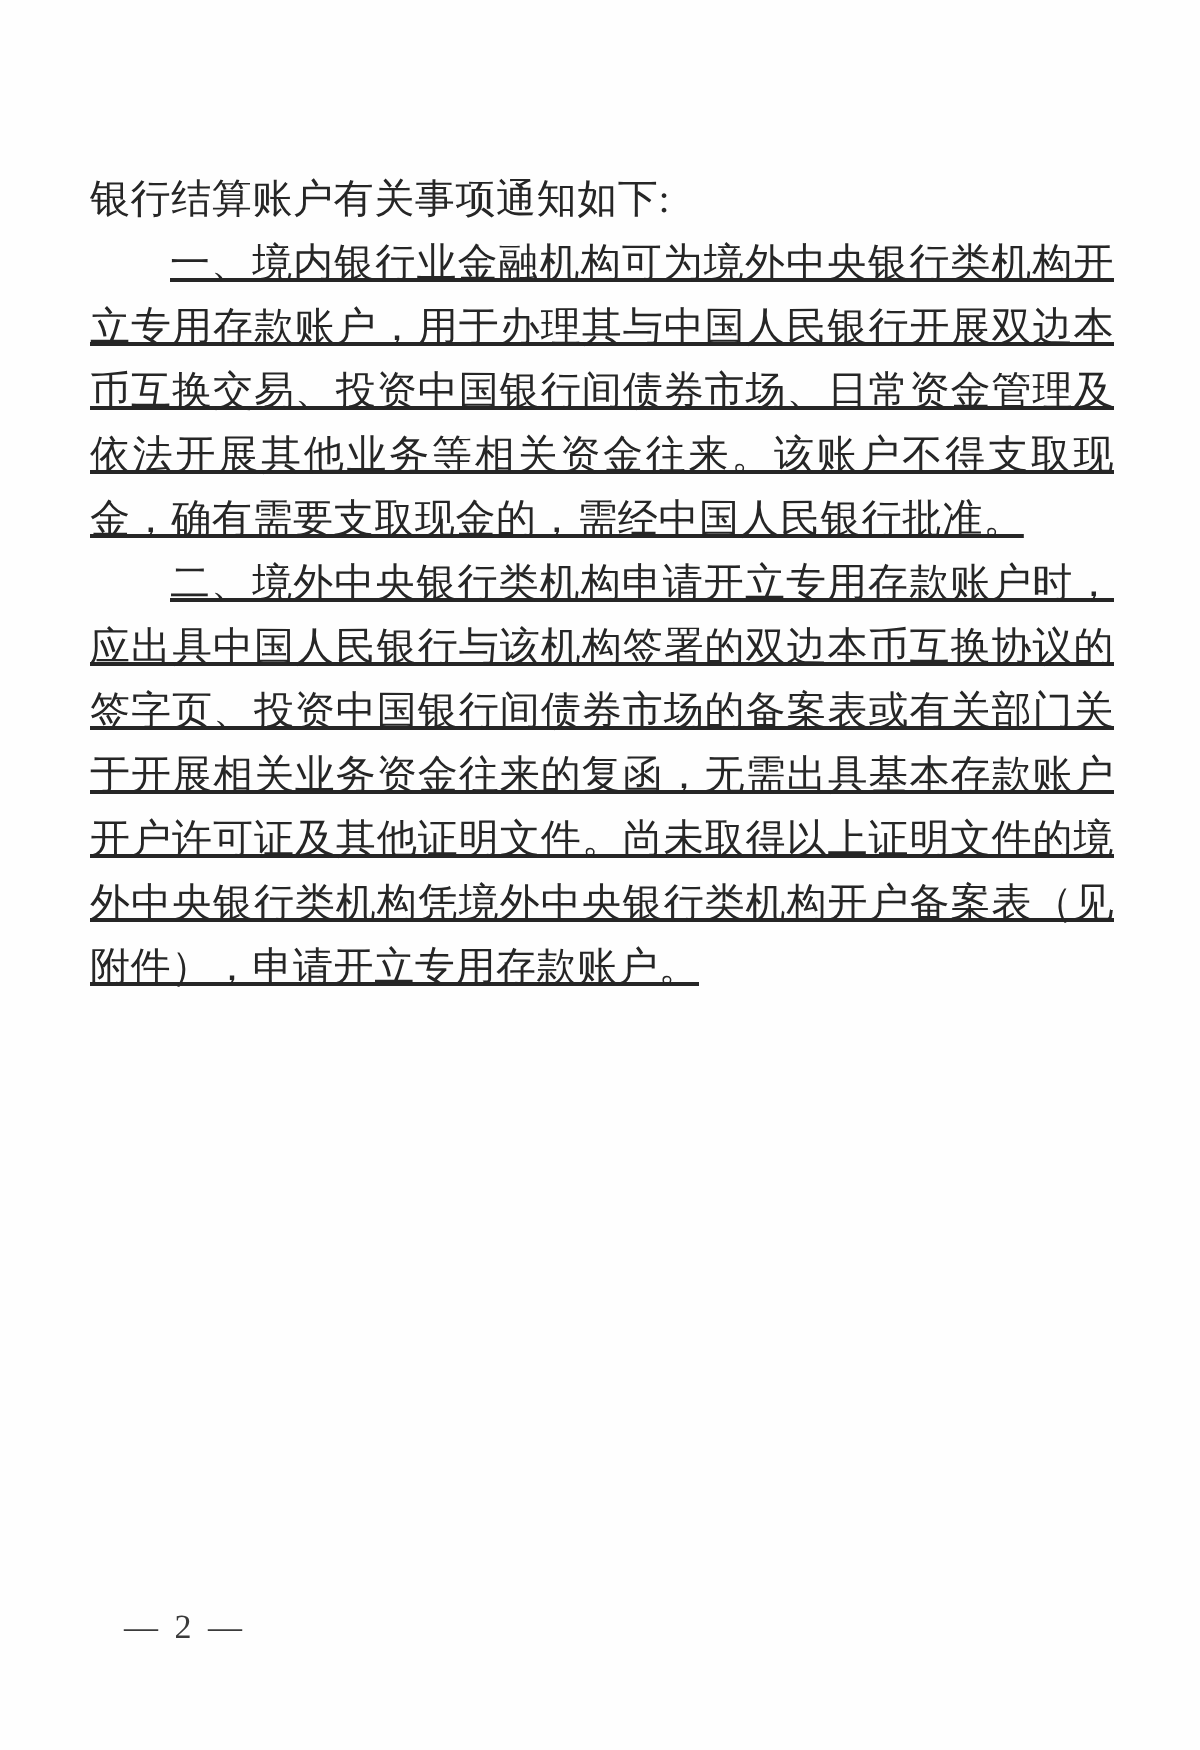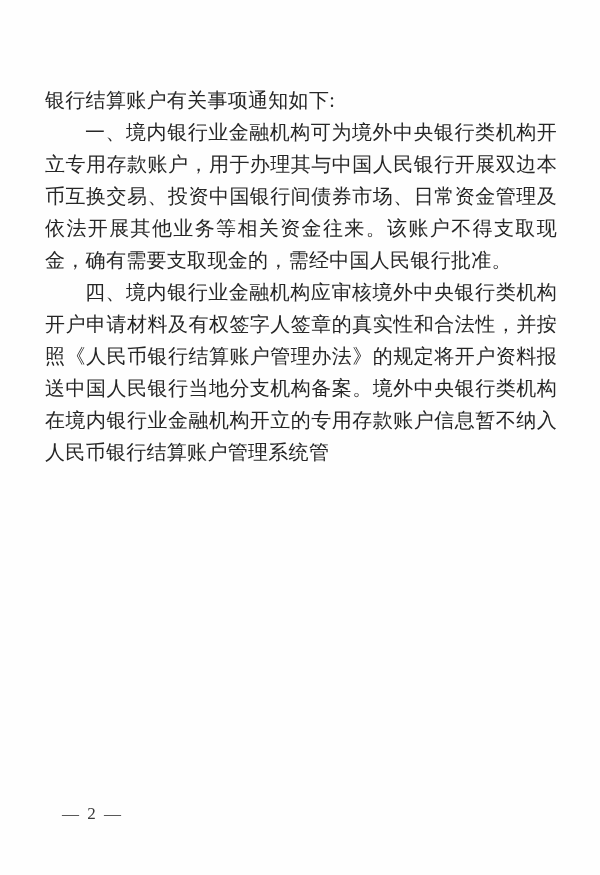--- a/index.html
+++ b/index.html
@@ -26,35 +26,36 @@
     text-align: justify;
     text-justify: inter-character;
     letter-spacing: 0.3px;
   }
   .text-block p {
     margin: 0;
     padding: 0;
   }
   .text-block p.para {
     text-indent: 2em;
+    text-decoration: underline;
   }
   .page-footer {
     position: absolute;
     left: 62px;
     top: 804px;
     font-size: 17px;
     color: #3a3a3a;
     letter-spacing: 2px;
     font-family: "Liberation Serif", "DejaVu Serif", serif;
   }
 </style>
 </head>
 <body>
 
 <div class="page">
   <div class="text-block">
     <p class="intro">银行结算账户有关事项通知如下:</p>
     <p class="para">一、境内银行业金融机构可为境外中央银行类机构开立专用存款账户，用于办理其与中国人民银行开展双边本币互换交易、投资中国银行间债券市场、日常资金管理及依法开展其他业务等相关资金往来。该账户不得支取现金，确有需要支取现金的，需经中国人民银行批准。</p>
-    <p class="para">四、境内银行业金融机构应审核境外中央银行类机构开户申请材料及有权签字人签章的真实性和合法性，并按照《人民币银行结算账户管理办法》的规定将开户资料报送中国人民银行当地分支机构备案。境外中央银行类机构在境内银行业金融机构开立的专用存款账户信息暂不纳入人民币银行结算账户管理系统管</p>
+    <p class="para">二、境外中央银行类机构申请开立专用存款账户时，应出具中国人民银行与该机构签署的双边本币互换协议的签字页、投资中国银行间债券市场的备案表或有关部门关于开展相关业务资金往来的复函，无需出具基本存款账户开户许可证及其他证明文件。尚未取得以上证明文件的境外中央银行类机构凭境外中央银行类机构开户备案表（见附件），申请开立专用存款账户。</p>
   </div>
 
   <div class="page-footer">— 2 —</div>
 </div>
 
 </body></html>

